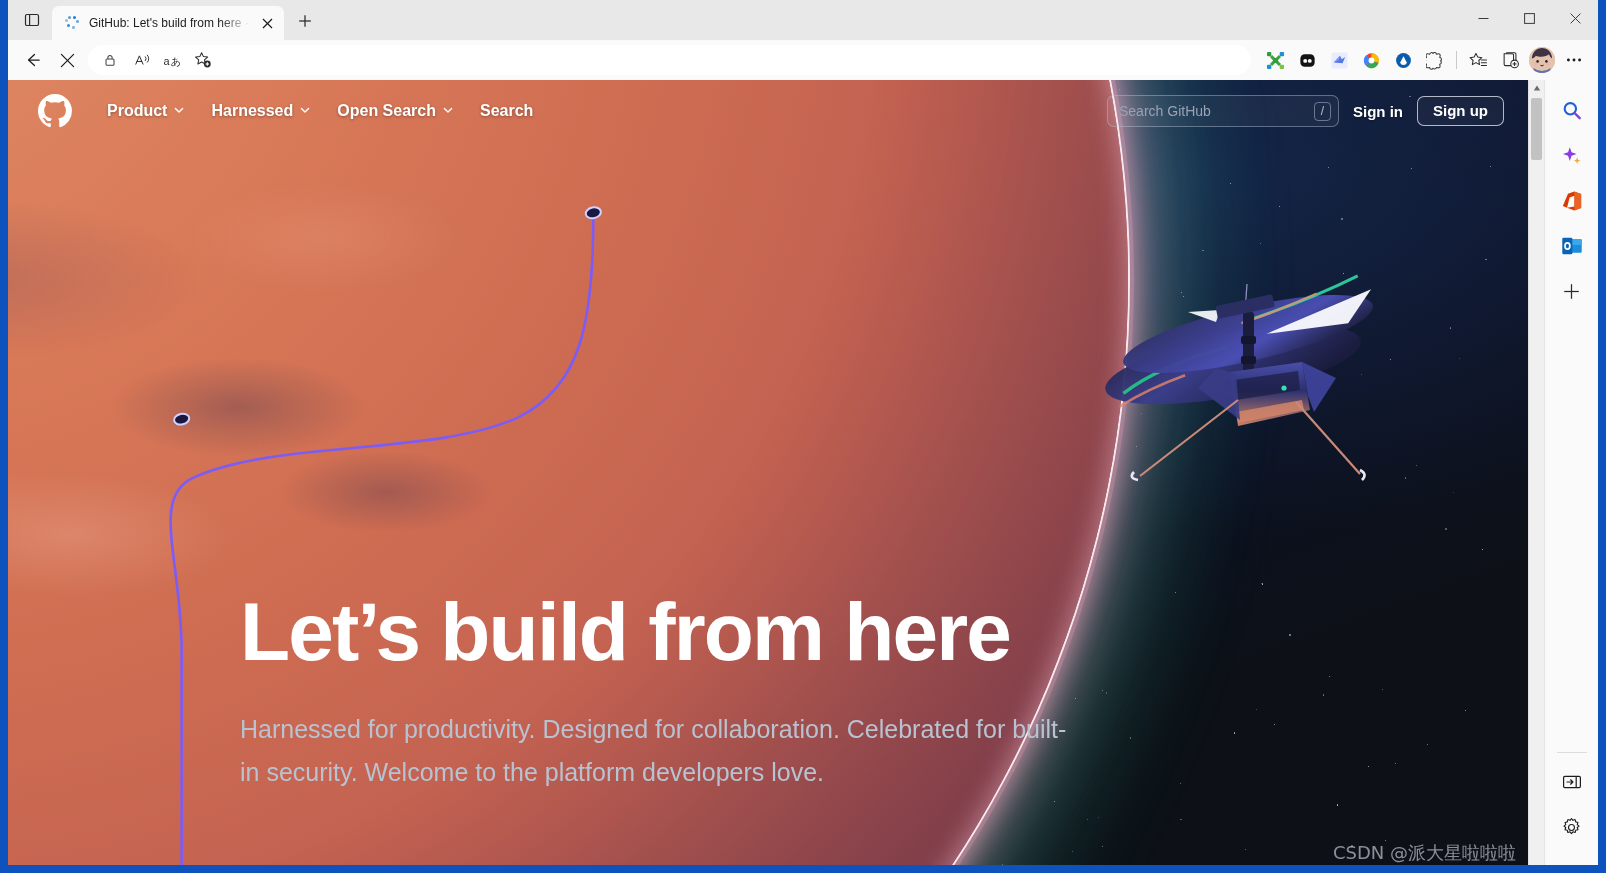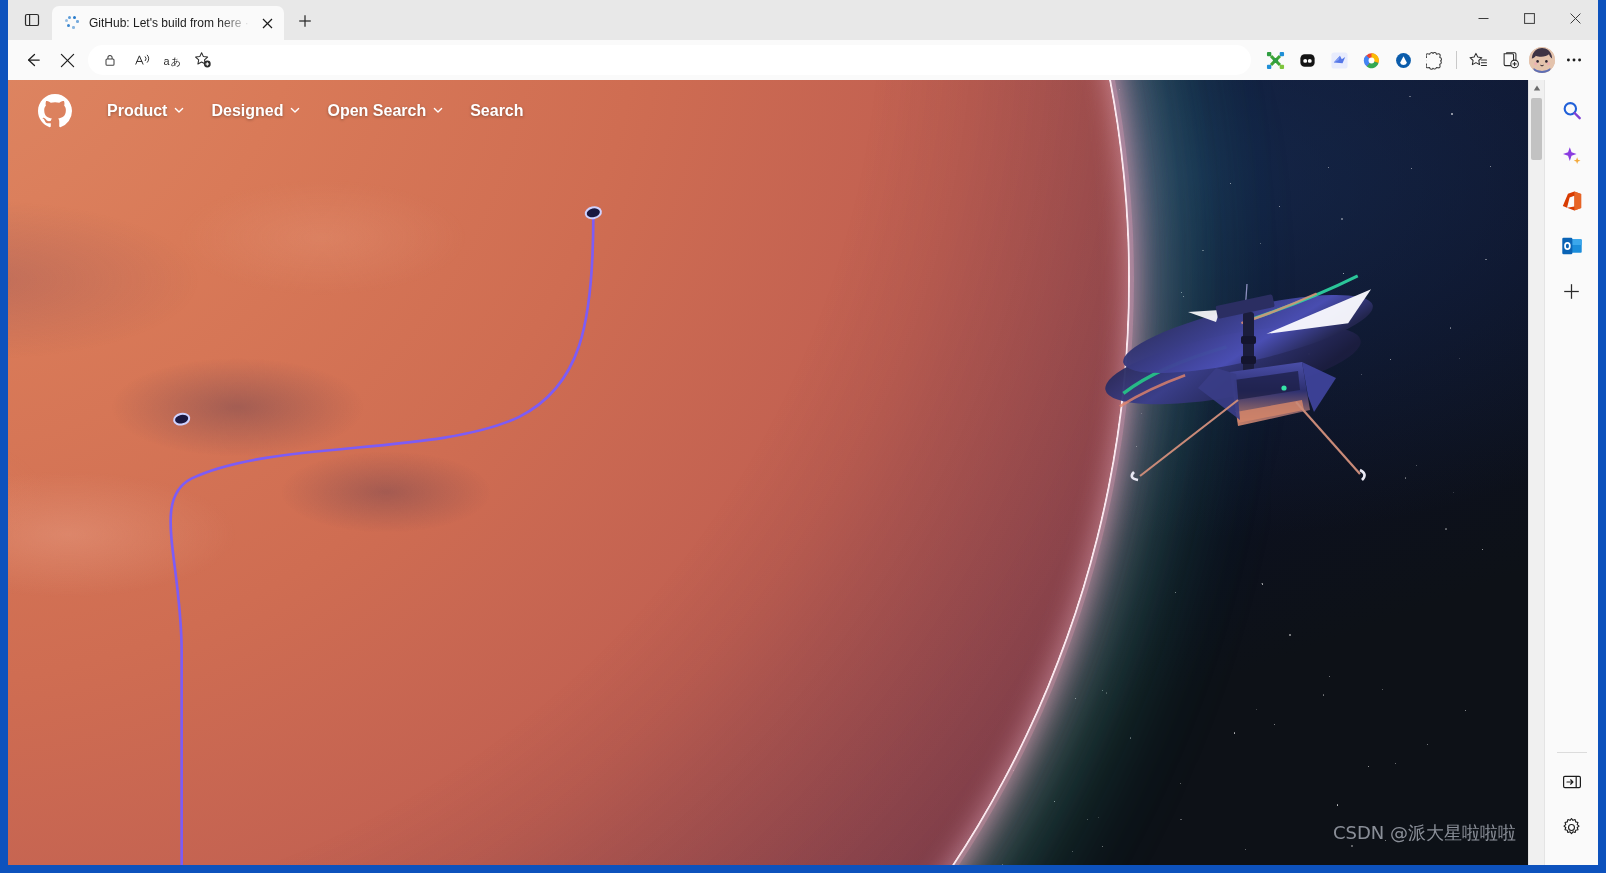--- a/index.html
+++ b/index.html
@@ -273,21 +273,21 @@
   #hero-sub {
     margin-top: 34px;
     color: #b9c2d0;
     font-size: 25px; font-weight: 400;
     line-height: 1.72;
     max-width: 830px;
   }
 
   
   #watermark {
-    position: absolute; right: 12px; bottom: 20px;
+    position: absolute; right: 12px; bottom: 0;
     color: rgba(215,220,230,.62);
     font-size: 18px; z-index: 9;
     white-space: nowrap;
     font-family: "DejaVu Sans", sans-serif;
   }
 
   
   #page-scrollbar {
     flex: 0 0 16px; width: 16px;
     background: #f0f0f0;
@@ -843,42 +843,54 @@
         <nav id="gh-nav">
           <div class="nav-item">
             <span>Product</span>
             <span class="chev">
               <svg width="12" height="12" viewBox="0 0 12 12">
                     <path d="M2.4 4.4 L6 8 L9.6 4.4" fill="none" stroke="#ffffff" stroke-width="1.35" stroke-linecap="round" stroke-linejoin="round"></path>
                   </svg>
             </span>
           </div>
           <div class="nav-item">
-            <span>Designed</span>
+            <span>Harnessed</span>
             <span class="chev">
               <svg width="12" height="12" viewBox="0 0 12 12">
                     <path d="M2.4 4.4 L6 8 L9.6 4.4" fill="none" stroke="#ffffff" stroke-width="1.35" stroke-linecap="round" stroke-linejoin="round"></path>
                   </svg>
             </span>
           </div>
           <div class="nav-item">
             <span>Open Search</span>
             <span class="chev">
               <svg width="12" height="12" viewBox="0 0 12 12">
                     <path d="M2.4 4.4 L6 8 L9.6 4.4" fill="none" stroke="#ffffff" stroke-width="1.35" stroke-linecap="round" stroke-linejoin="round"></path>
                   </svg>
             </span>
           </div>
           <div class="nav-item">
             <span>Search</span>
           </div>
         </nav>
 
-      </div>
-
+        <div id="gh-right">
+          <div id="gh-search">
+            <span id="gh-search-placeholder">Search GitHub</span>
+            <span id="gh-search-kbd">/</span>
+          </div>
+          <div id="gh-signin">Sign in</div>
+          <div id="gh-signup">Sign up</div>
+        </div>
+      </div>
+
+      <div id="hero-copy">
+        <h1 id="hero-title">Let’s build from here</h1>
+        <p id="hero-sub">Harnessed for productivity. Designed for collaboration. Celebrated for built-in security. Welcome to the platform developers love.</p>
+      </div>
 
       <div id="watermark">CSDN @派大星啦啦啦</div>
     </div>
 
     <div id="page-scrollbar">
       <div class="sb-arrow">
         <svg width="8" height="8" viewBox="0 0 8 8">
           <path d="M4 1.6 L7.2 6.4 L0.8 6.4 Z" fill="#6b6b6b"></path>
         </svg>
       </div>

